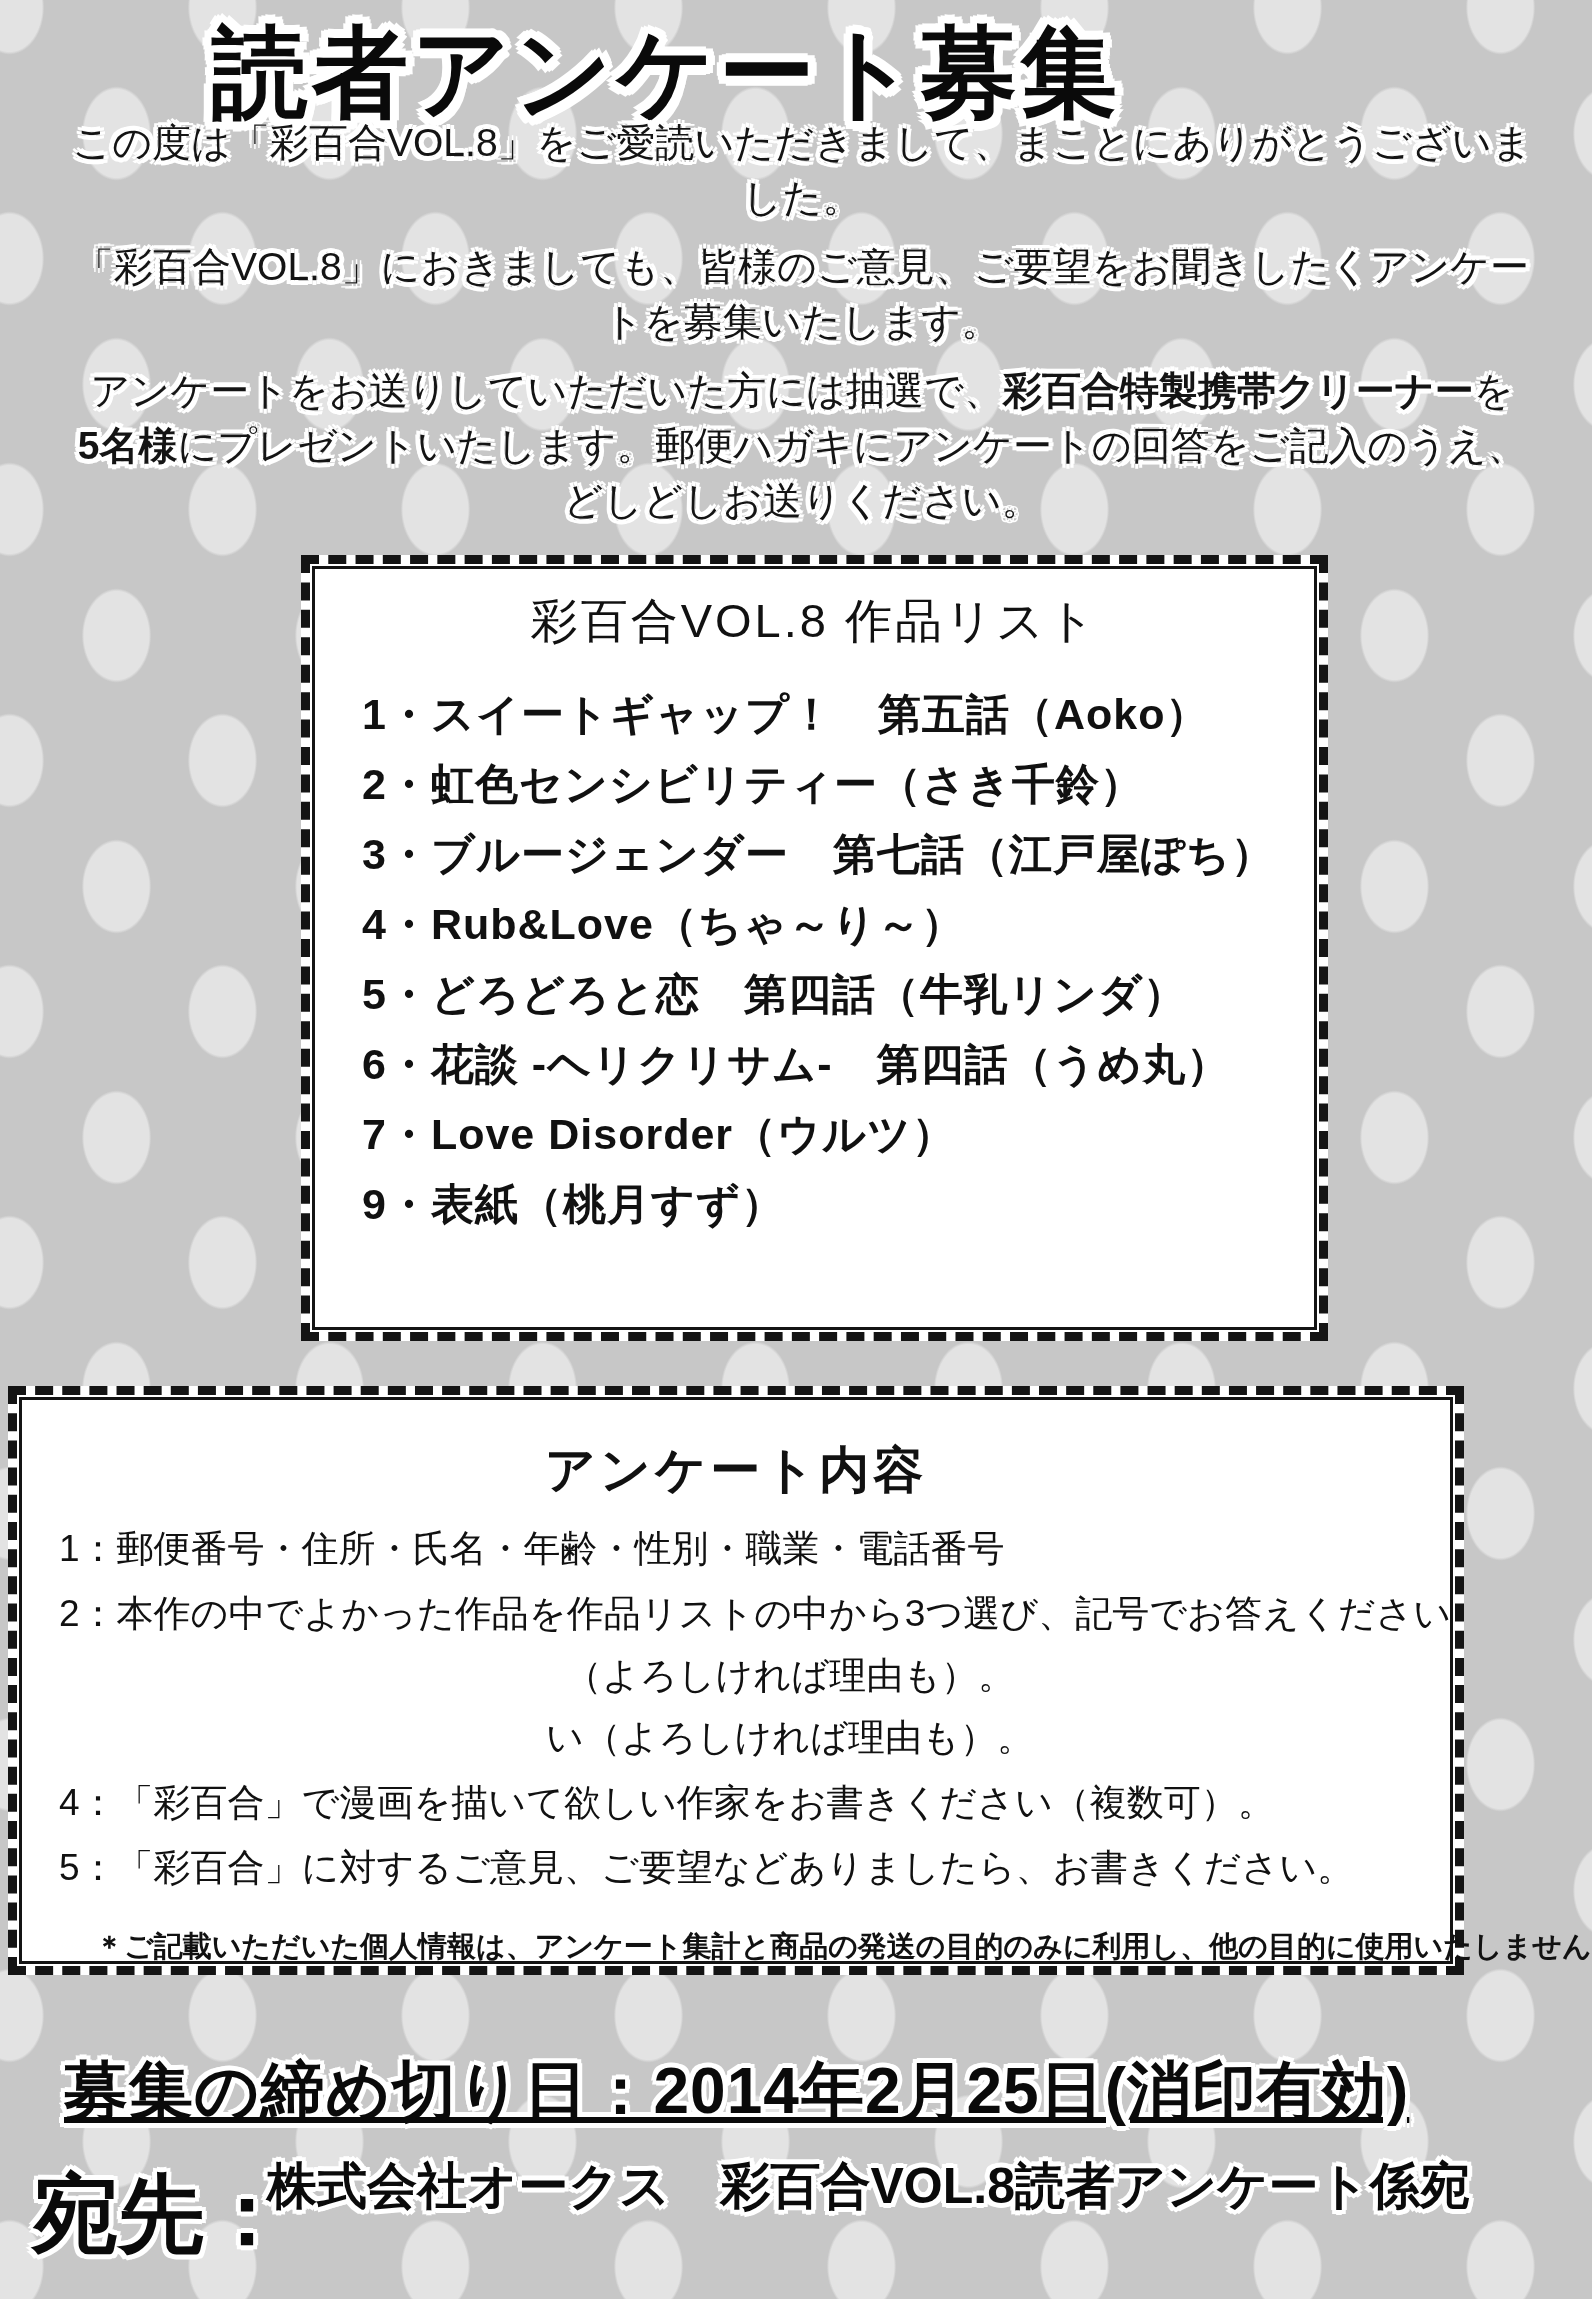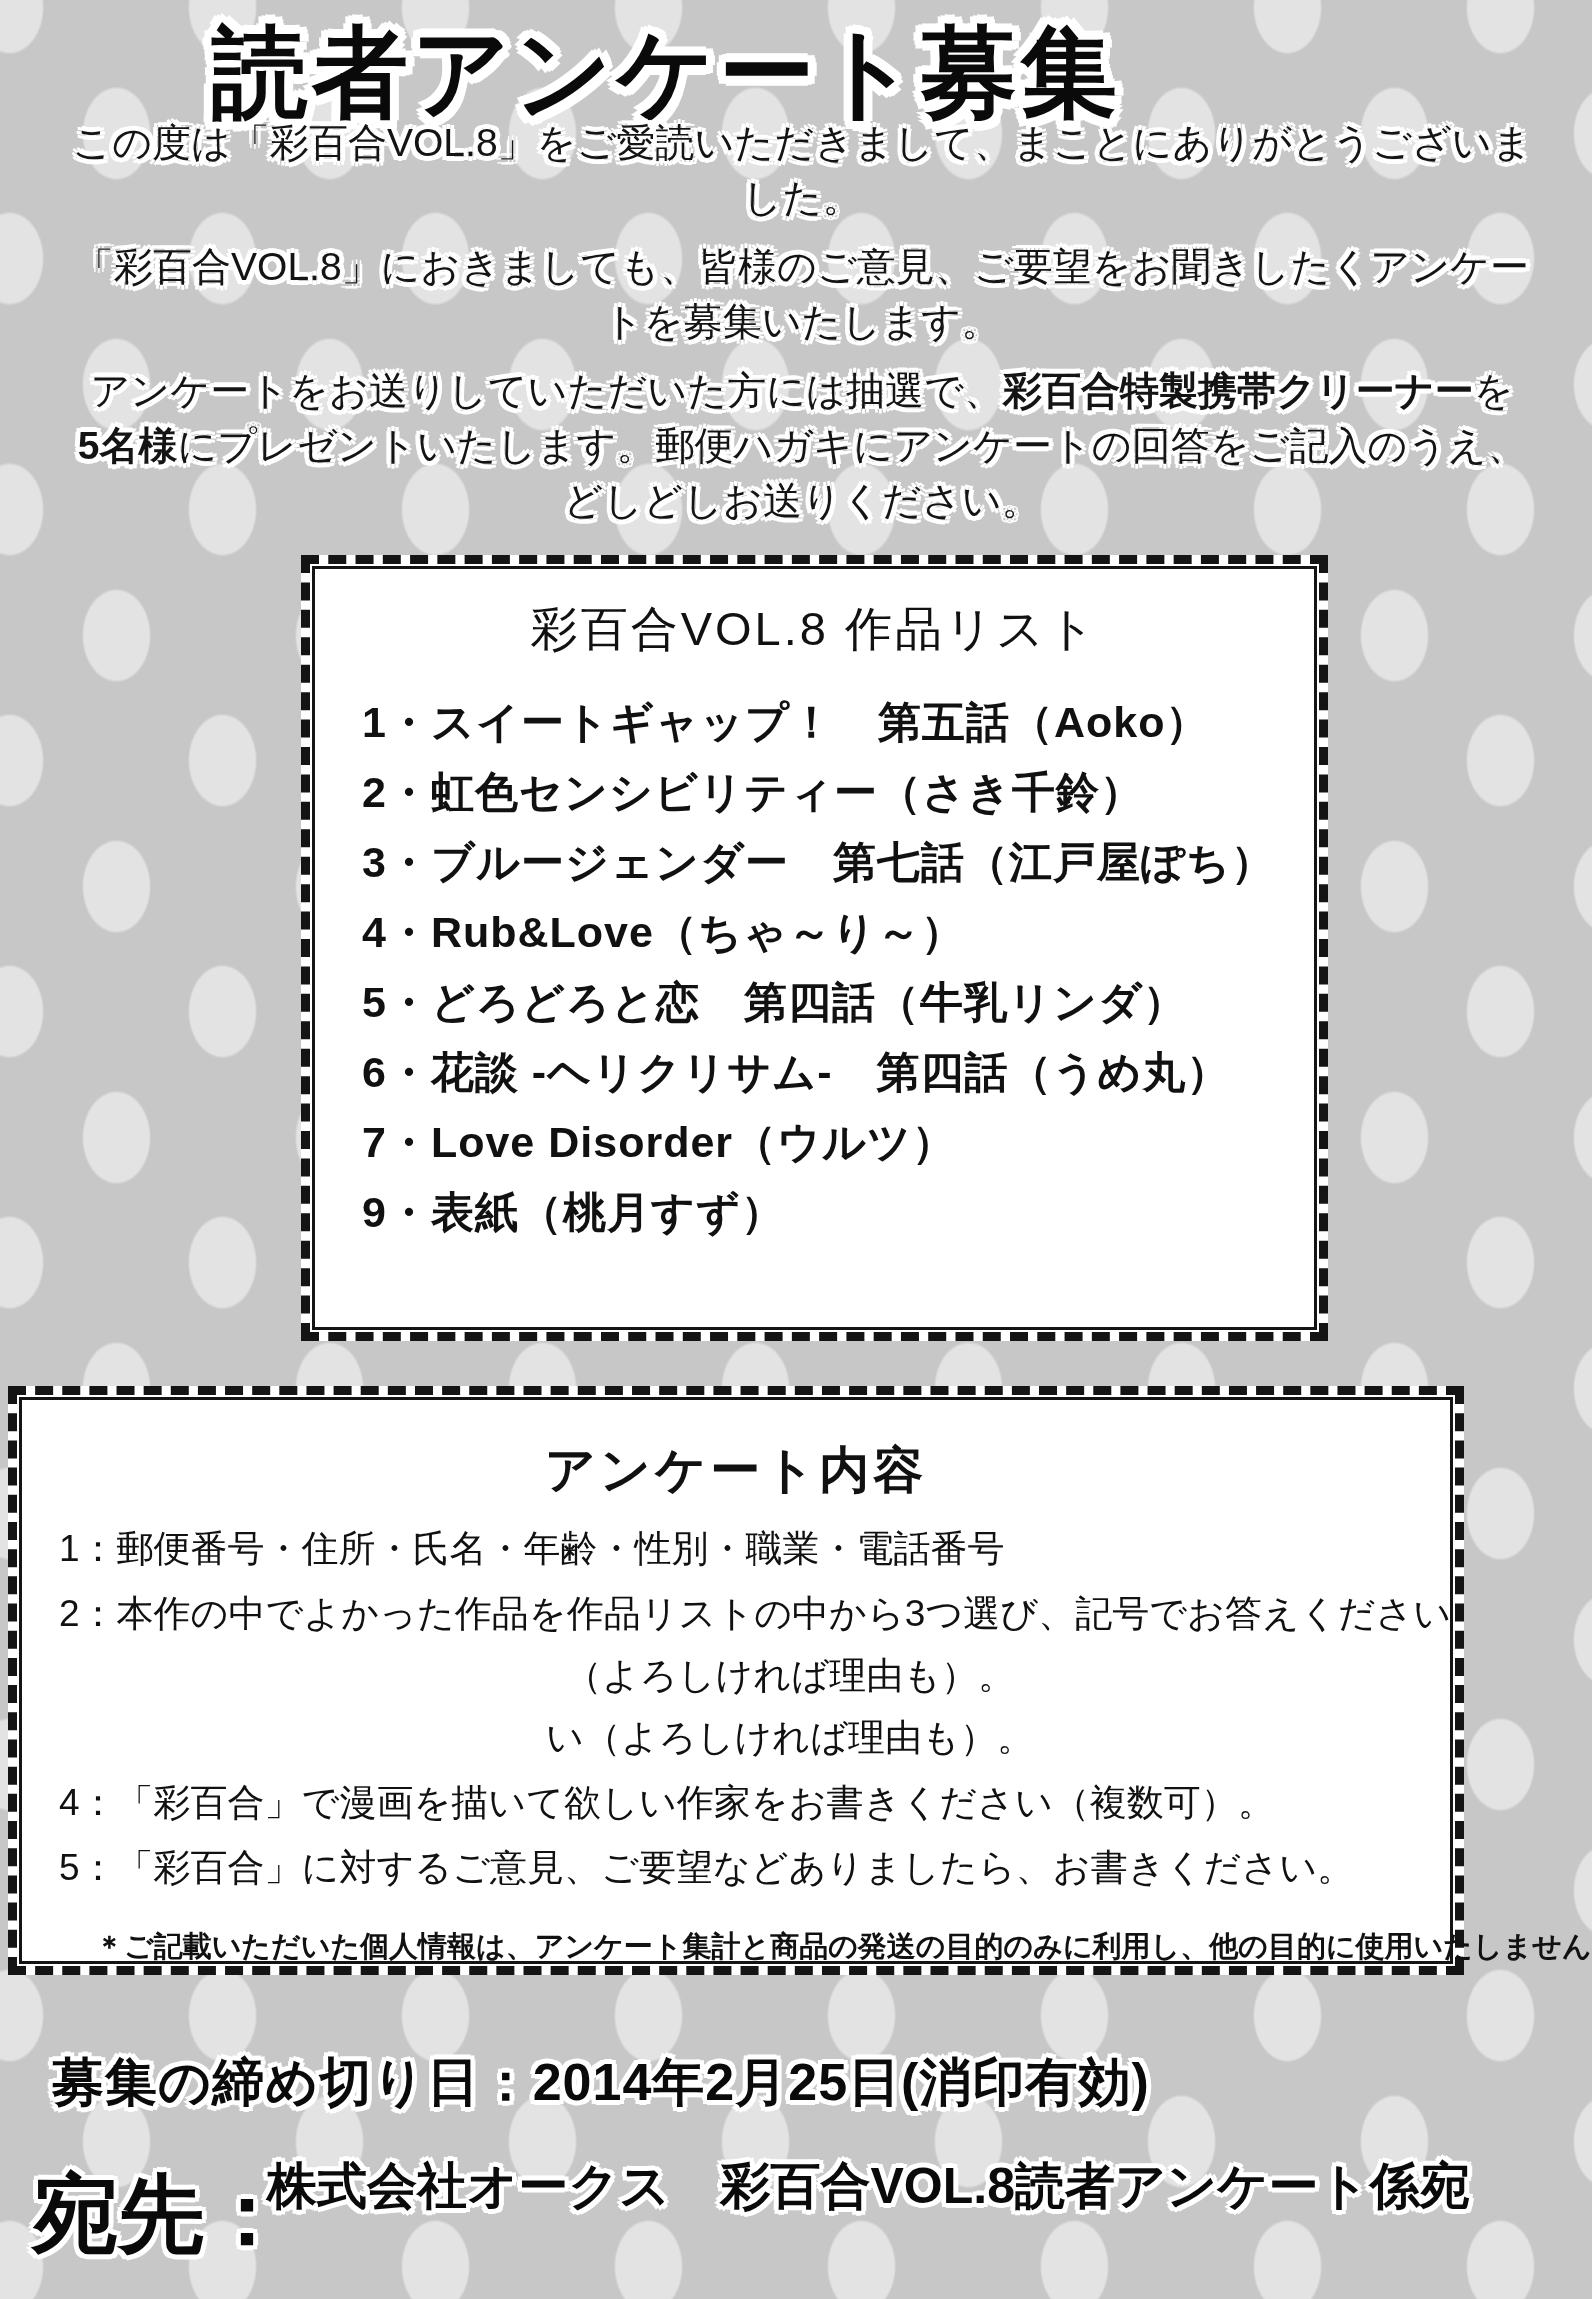--- a/index.html
+++ b/index.html
@@ -63,21 +63,21 @@
   .fancybox::before {
     content: "";
     position: absolute;
     inset: 2px;
     border: 3px solid #141414;
     pointer-events: none;
   }
 
   #works-box { left: 301px; top: 555px; width: 1027px; height: 786px; }
   .works-title {
-    margin-top: 34px;
+    margin-top: 26px;
     text-align: center;
     font-size: 47px;
     font-weight: 500;
     letter-spacing: 3px;
   }
   .works-list { margin: 26px 0 0 52px; }
   .work-item {
     font-size: 43px;
     font-weight: 800;
     line-height: 70px;
@@ -104,26 +104,27 @@
   .s-line.cont { margin-top: 12px; padding-left: 66px; text-align: center; }
   .survey-note {
     margin: 34px 0 0 78px;
     font-size: 29px;
     font-weight: 700;
     white-space: nowrap;
   }
 
   .deadline {
     position: absolute;
-    left: 52px; top: 2048px;
-    font-size: 52px;
+    left: 64px; top: 2048px;
+    font-size: 64px;
     font-weight: 900;
     letter-spacing: 1px;
     white-space: nowrap;
     color: #0a0a0a;
+    text-decoration: underline;
   }
 
   .addressee-label {
     position: absolute;
     left: 32px; top: 2157px;
     font-size: 86px;
     font-weight: 900;
     color: #0a0a0a;
   }
   .address {

